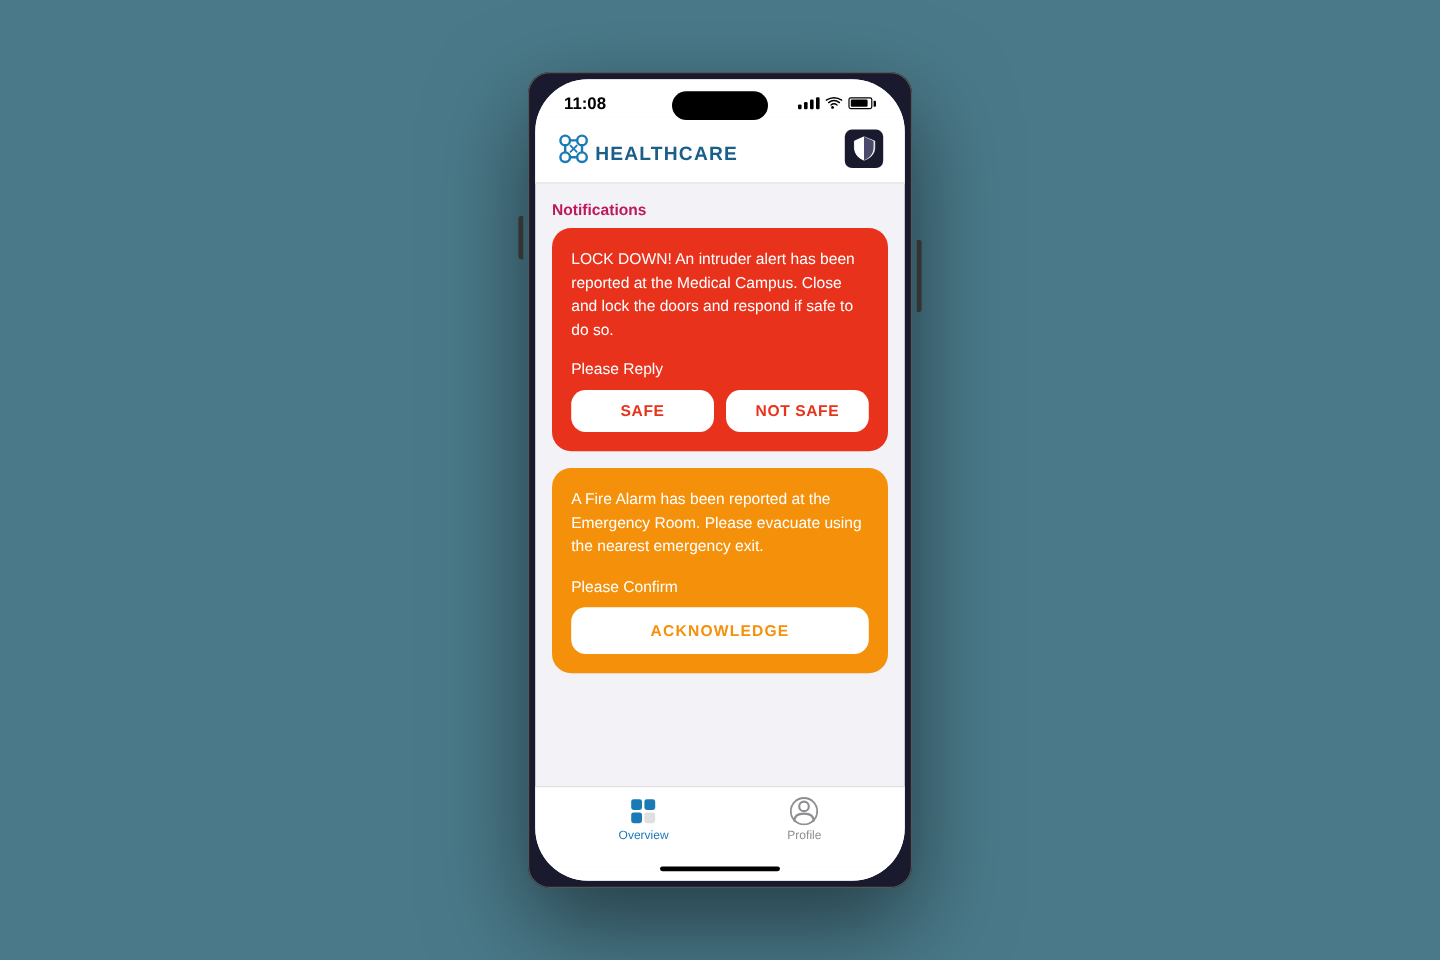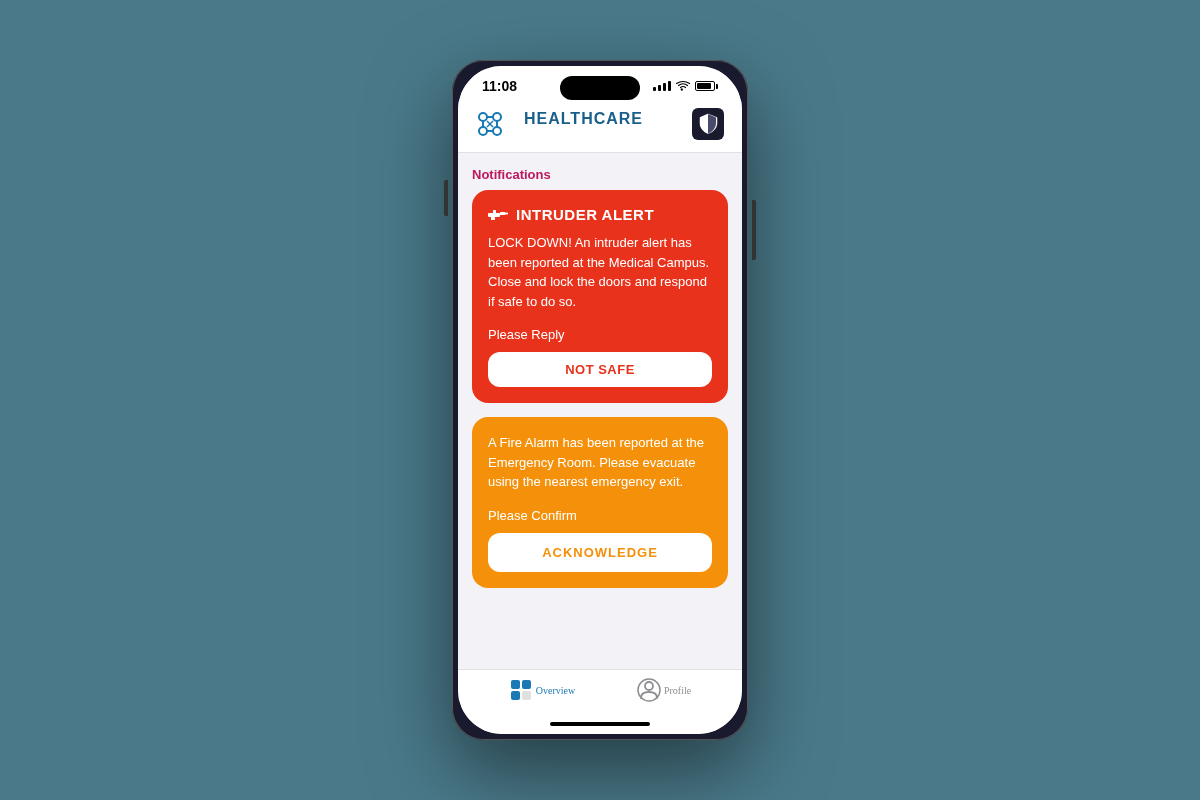--- a/index.html
+++ b/index.html
@@ -8,24 +8,24 @@
       width: 1200px;
       height: 800px;
       background: #4a7a8a;
       display: flex;
       align-items: center;
       justify-content: center;
       font-family: -apple-system, BlinkMacSystemFont, 'Segoe UI', sans-serif;
     }
 
     .phone-outer {
-      width: 296px;
+      width: 320px;
       height: 680px;
       background: #1a1a2e;
-      border-radius: 32px;
+      border-radius: 18px;
       padding: 6px;
       box-shadow: 0 30px 80px rgba(0,0,0,0.5), inset 0 0 0 1px #555;
       position: relative;
     }
 
     .phone-inner {
       width: 100%;
       height: 100%;
       background: #f2f2f7;
       border-radius: 44px;
@@ -99,22 +99,22 @@
       background: white;
       display: flex;
       align-items: center;
       justify-content: space-between;
       padding: 10px 18px 12px;
       border-bottom: 1px solid #e0e0e0;
     }
 
     .logo-area {
       display: flex;
-      align-items: flex-start;
-      gap: 20px;
+      align-items: flex-end;
+      gap: 4px;
     }
 
     .logo-text {
       font-weight: 800;
       font-size: 16px;
       color: #1a5f8a;
       letter-spacing: 1px;
       text-transform: uppercase;
     }
 
@@ -233,25 +233,24 @@
       background: white;
       border-top: 1px solid #e0e0e0;
       display: flex;
       align-items: center;
       justify-content: space-around;
       padding: 8px 20px 20px;
     }
 
     .nav-item {
       display: flex;
-      flex-direction: row;
+      flex-direction: column;
       align-items: center;
       gap: 3px;
       cursor: pointer;
-      font-family: Liberation Serif, serif;
     }
 
     .nav-label {
       font-size: 10px;
       color: #1a7ab5;
     }
 
     .nav-label.gray {
       color: #8e8e93;
     }
@@ -380,34 +379,24 @@
           <path d="M10 1L2 4.5V10c0 5 3.5 9 8 10.5" fill="white"></path>
           <path d="M10 1L18 4.5V10c0 5-3.5 9-8 10.5" fill="#4a4a6a"></path>
         </svg>
       </div>
     </div>
 
     <div class="content">
       <div class="section-title">Notifications</div>
 
       <div class="alert-card intruder">
-        <div class="alert-header">
-
-          <svg width="20" height="16" viewBox="0 0 20 16" fill="white">
-            <rect x="0" y="6" width="12" height="4" rx="1"></rect>
-            <rect x="12" y="5" width="5" height="3" rx="0.5"></rect>
-            <rect x="17" y="5.5" width="3" height="2" rx="0.5"></rect>
-            <rect x="3" y="10" width="4" height="3" rx="0.5"></rect>
-            <rect x="5" y="3" width="3" height="3" rx="0.5"></rect>
-          </svg>
-          <span class="alert-title">INTRUDER ALERT</span>
-        </div>
         <div class="alert-body">LOCK DOWN! An intruder alert has been reported at the Medical Campus. Close and lock the doors and respond if safe to do so.</div>
         <div class="please-reply">Please Reply</div>
         <div class="reply-buttons">
+          <button class="reply-btn safe">SAFE</button>
           <button class="reply-btn not-safe">NOT SAFE</button>
         </div>
       </div>
 
       <div class="alert-card fire">
         <div class="alert-body">A Fire Alarm has been reported at the Emergency Room. Please evacuate using the nearest emergency exit.</div>
         <div class="please-reply">Please Confirm</div>
         <button class="ack-btn">ACKNOWLEDGE</button>
       </div>
     </div>

